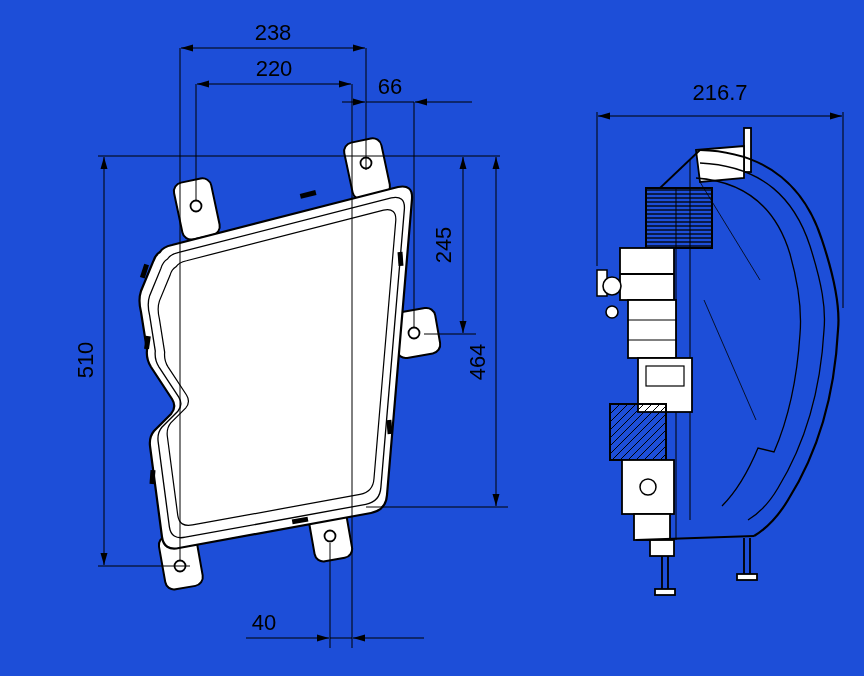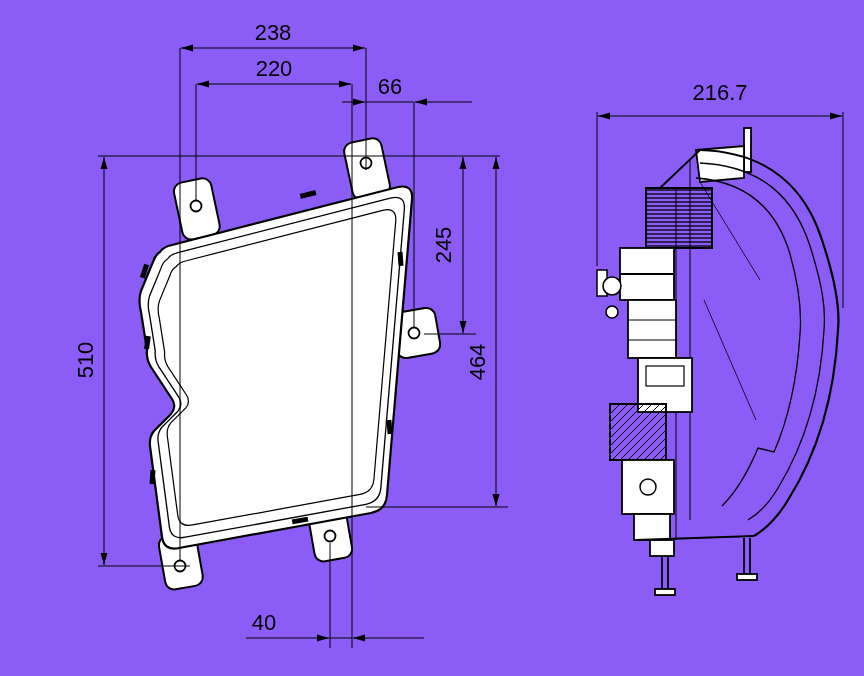--- a/index.html
+++ b/index.html
@@ -1,16 +1,16 @@
 <!DOCTYPE html>
 <html><head>
 <meta charset="utf-8">
 <style>
   html,body{margin:0;padding:0;background:#ffffff;}
-  .stage{position:relative;width:864px;height:676px;background:#8b5cf6;overflow:hidden;}
+  .stage{position:relative;width:864px;height:676px;background:#1d4ed8;overflow:hidden;}
   svg{display:block;}
   text{font-family:"Liberation Sans","DejaVu Sans",sans-serif;font-size:22px;fill:#000;}
 </style>
 </head>
 <body>
 
 <div class="stage">
 <svg width="864" height="676" viewBox="0 0 864 676">
   <defs>
     <marker id="arr" markerWidth="12" markerHeight="9" refX="12" refY="4.5" orient="auto" markerUnits="userSpaceOnUse">

